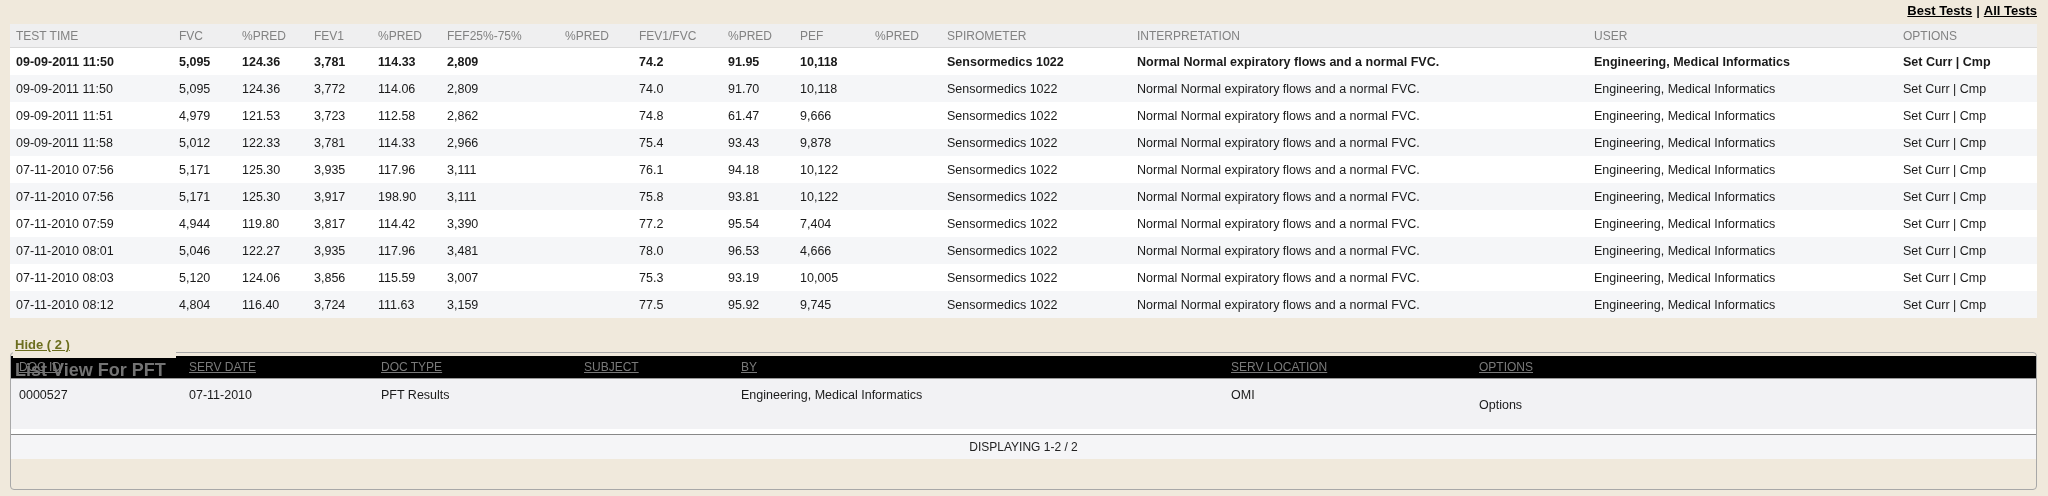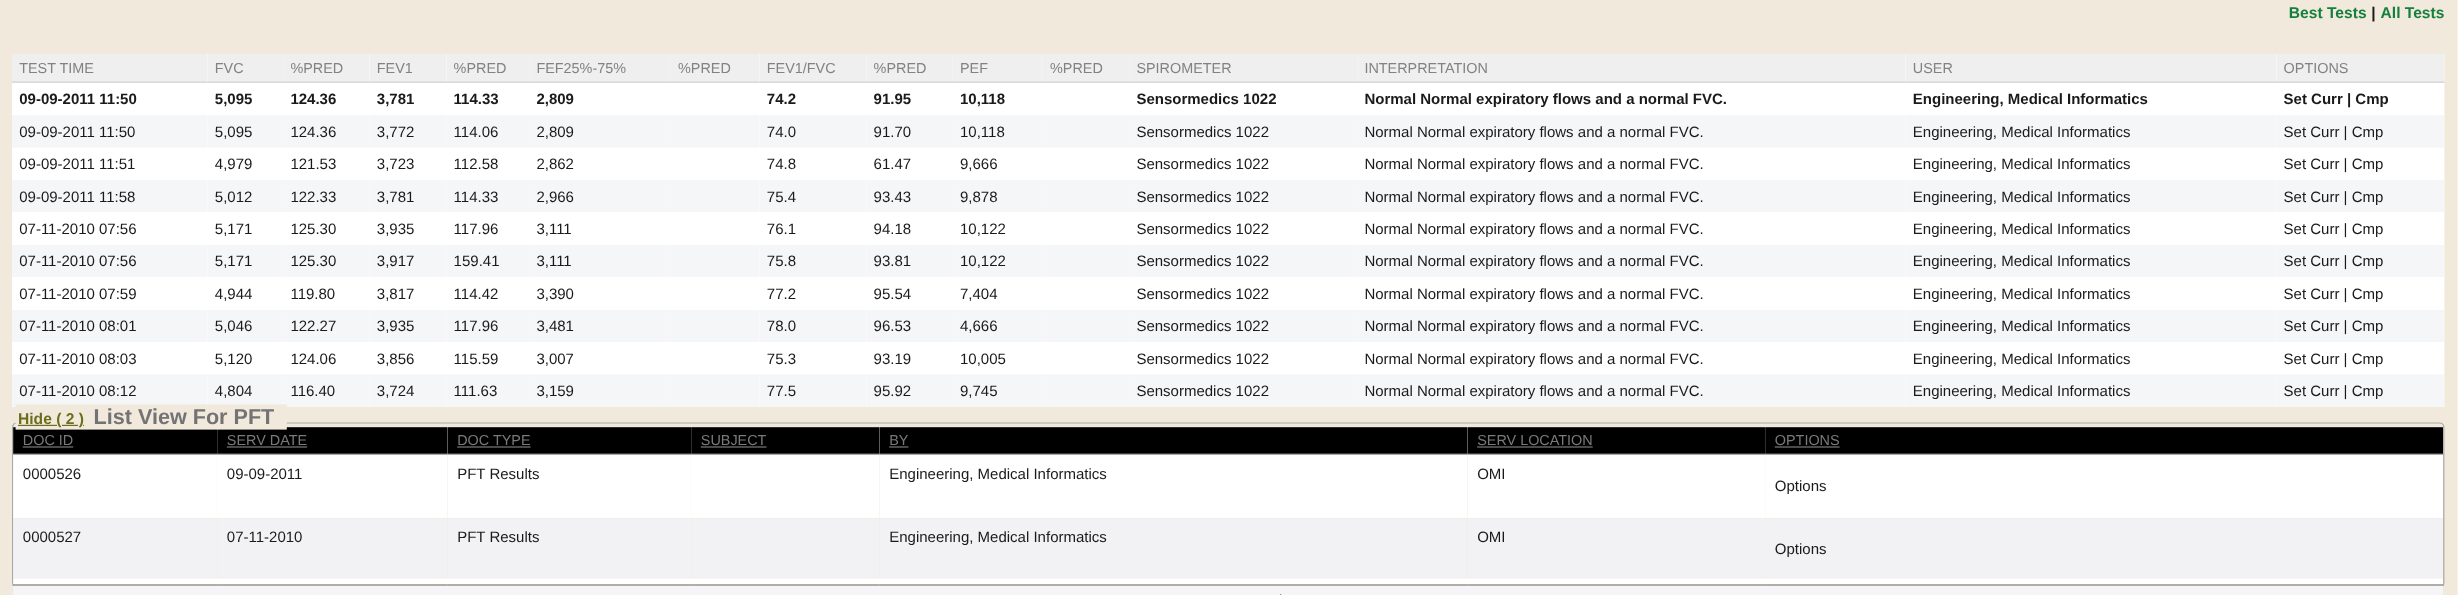--- a/index.html
+++ b/index.html
@@ -4,25 +4,25 @@
 <style>
   html,body { margin:0; padding:0; }
   body {
     width:2048px; height:496px;
     background:#f0e9dc;
     font-family:"Liberation Sans","DejaVu Sans",sans-serif;
     color:#1a1a1a;
     position:relative;
     overflow:hidden;
   }
-  table { border-collapse:collapse; table-layout:fixed;margin-top:21px; }
+  table { border-collapse:collapse; table-layout:fixed; }
 
   
   .toplinks { position:absolute; top:3px; right:11px; font-size:13px; font-weight:bold; white-space:nowrap; }
-  .toplinks .lnk { color:#15803d; cursor:pointer; }
+  .toplinks .lnk { color:#000000; text-decoration:underline; cursor:pointer; }
   .toplinks .sep { padding:0 4px; }
 
   
   .t1 { position:absolute; left:10px; top:24px; width:2027px; background:#ffffff; }
   .t1 th {
     background:#efeff0; color:#828282; font-weight:normal; font-size:12px;
     text-align:left; padding:0 0 0 6px; height:23px;
     border-bottom:1px solid #d9d9d9; white-space:nowrap; overflow:hidden;
   }
   .t1 td { font-size:12.5px; padding:0 0 0 6px; height:27px; white-space:nowrap; overflow:hidden; }
@@ -35,21 +35,21 @@
   .c11{width:72px}.c12{width:190px}.c13{width:457px}.c14{width:309px}.c15{width:140px}
 
   
   .listview {
     position:absolute; left:10px; top:352px; width:2027px; height:138px;
     border:1px solid #a8a8a8; border-radius:4px; box-sizing:border-box;
   }
   .legend {
     position:absolute; top:-16px; left:2px; height:21px;
     background:#f0e9dc; padding:0 10px 0 2px;
-    display:flex; align-items:baseline; gap:8px; white-space:nowrap;
+    display:flex; align-items:baseline; gap:8px; white-space:nowrap;flex-direction:column;
   }
   .hide-link { font-size:13px; font-weight:bold; color:#6c6e1e; text-decoration:underline; cursor:pointer; }
   .lv-title  { font-size:18px; font-weight:bold; color:#737373; }
 
   .t2 { width:100%; margin-top:3px; }
   .t2 th {
     background:#000000; color:#7a7a7a; font-weight:normal; font-size:12px;
     text-align:left; padding:0 0 0 8px; height:22px;
     border-bottom:1px solid #999; text-decoration:underline; cursor:pointer;
     white-space:nowrap; overflow:hidden;
@@ -198,21 +198,21 @@
         <td>Sensormedics 1022</td>
         <td>Normal Normal expiratory flows and a normal FVC.</td>
         <td>Engineering, Medical Informatics</td>
         <td>Set Curr | Cmp</td>
       </tr>
       <tr>
         <td>07-11-2010 07:56</td>
         <td>5,171</td>
         <td>125.30</td>
         <td>3,917</td>
-        <td>159.41</td>
+        <td>198.90</td>
         <td>3,111</td>
         <td></td>
         <td>75.8</td>
         <td>93.81</td>
         <td>10,122</td>
         <td></td>
         <td>Sensormedics 1022</td>
         <td>Normal Normal expiratory flows and a normal FVC.</td>
         <td>Engineering, Medical Informatics</td>
         <td>Set Curr | Cmp</td>
@@ -308,29 +308,20 @@
           <th>DOC ID</th>
           <th>SERV DATE</th>
           <th>DOC TYPE</th>
           <th>SUBJECT</th>
           <th>BY</th>
           <th>SERV LOCATION</th>
           <th>OPTIONS</th>
         </tr>
       </thead>
     <tbody id="t2-body">
-        <tr class="r0">
-          <td>0000526</td>
-          <td>09-09-2011</td>
-          <td>PFT Results</td>
-          <td></td>
-          <td>Engineering, Medical Informatics</td>
-          <td>OMI</td>
-          <td class="optcell">Options</td>
-        </tr>
         <tr class="r1">
           <td>0000527</td>
           <td>07-11-2010</td>
           <td>PFT Results</td>
           <td></td>
           <td>Engineering, Medical Informatics</td>
           <td>OMI</td>
           <td class="optcell">Options</td>
         </tr>
       </tbody>

